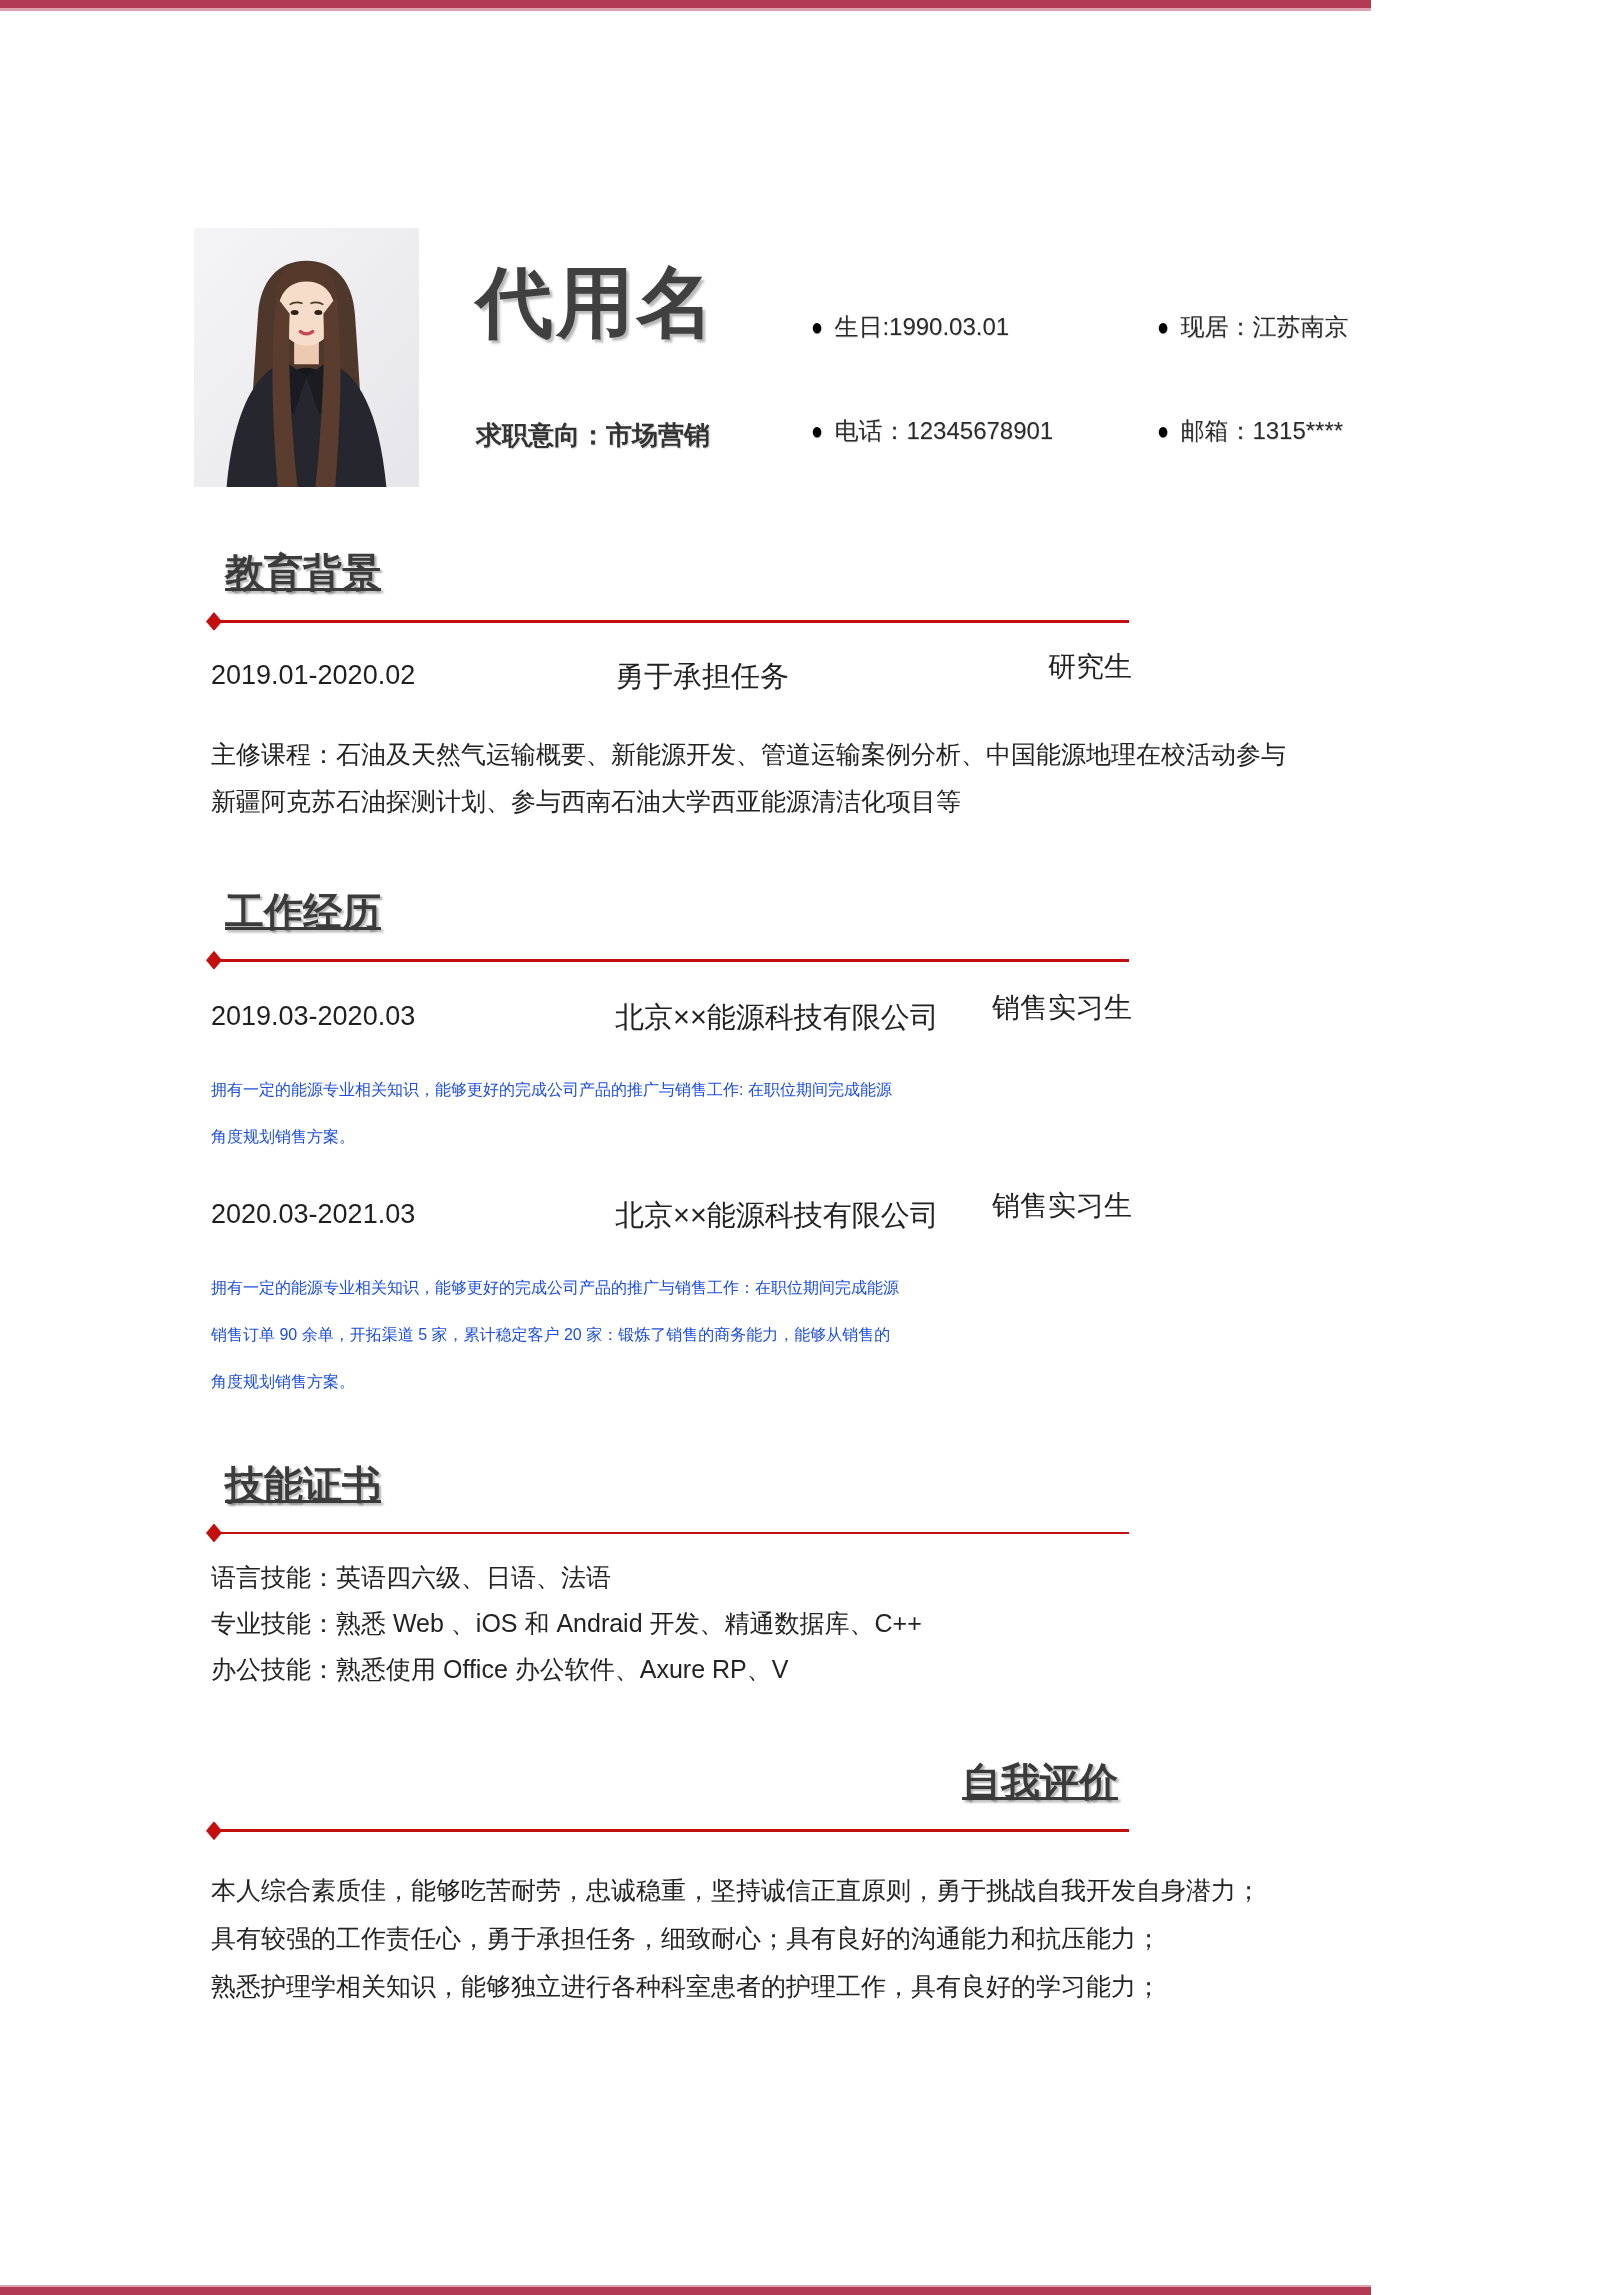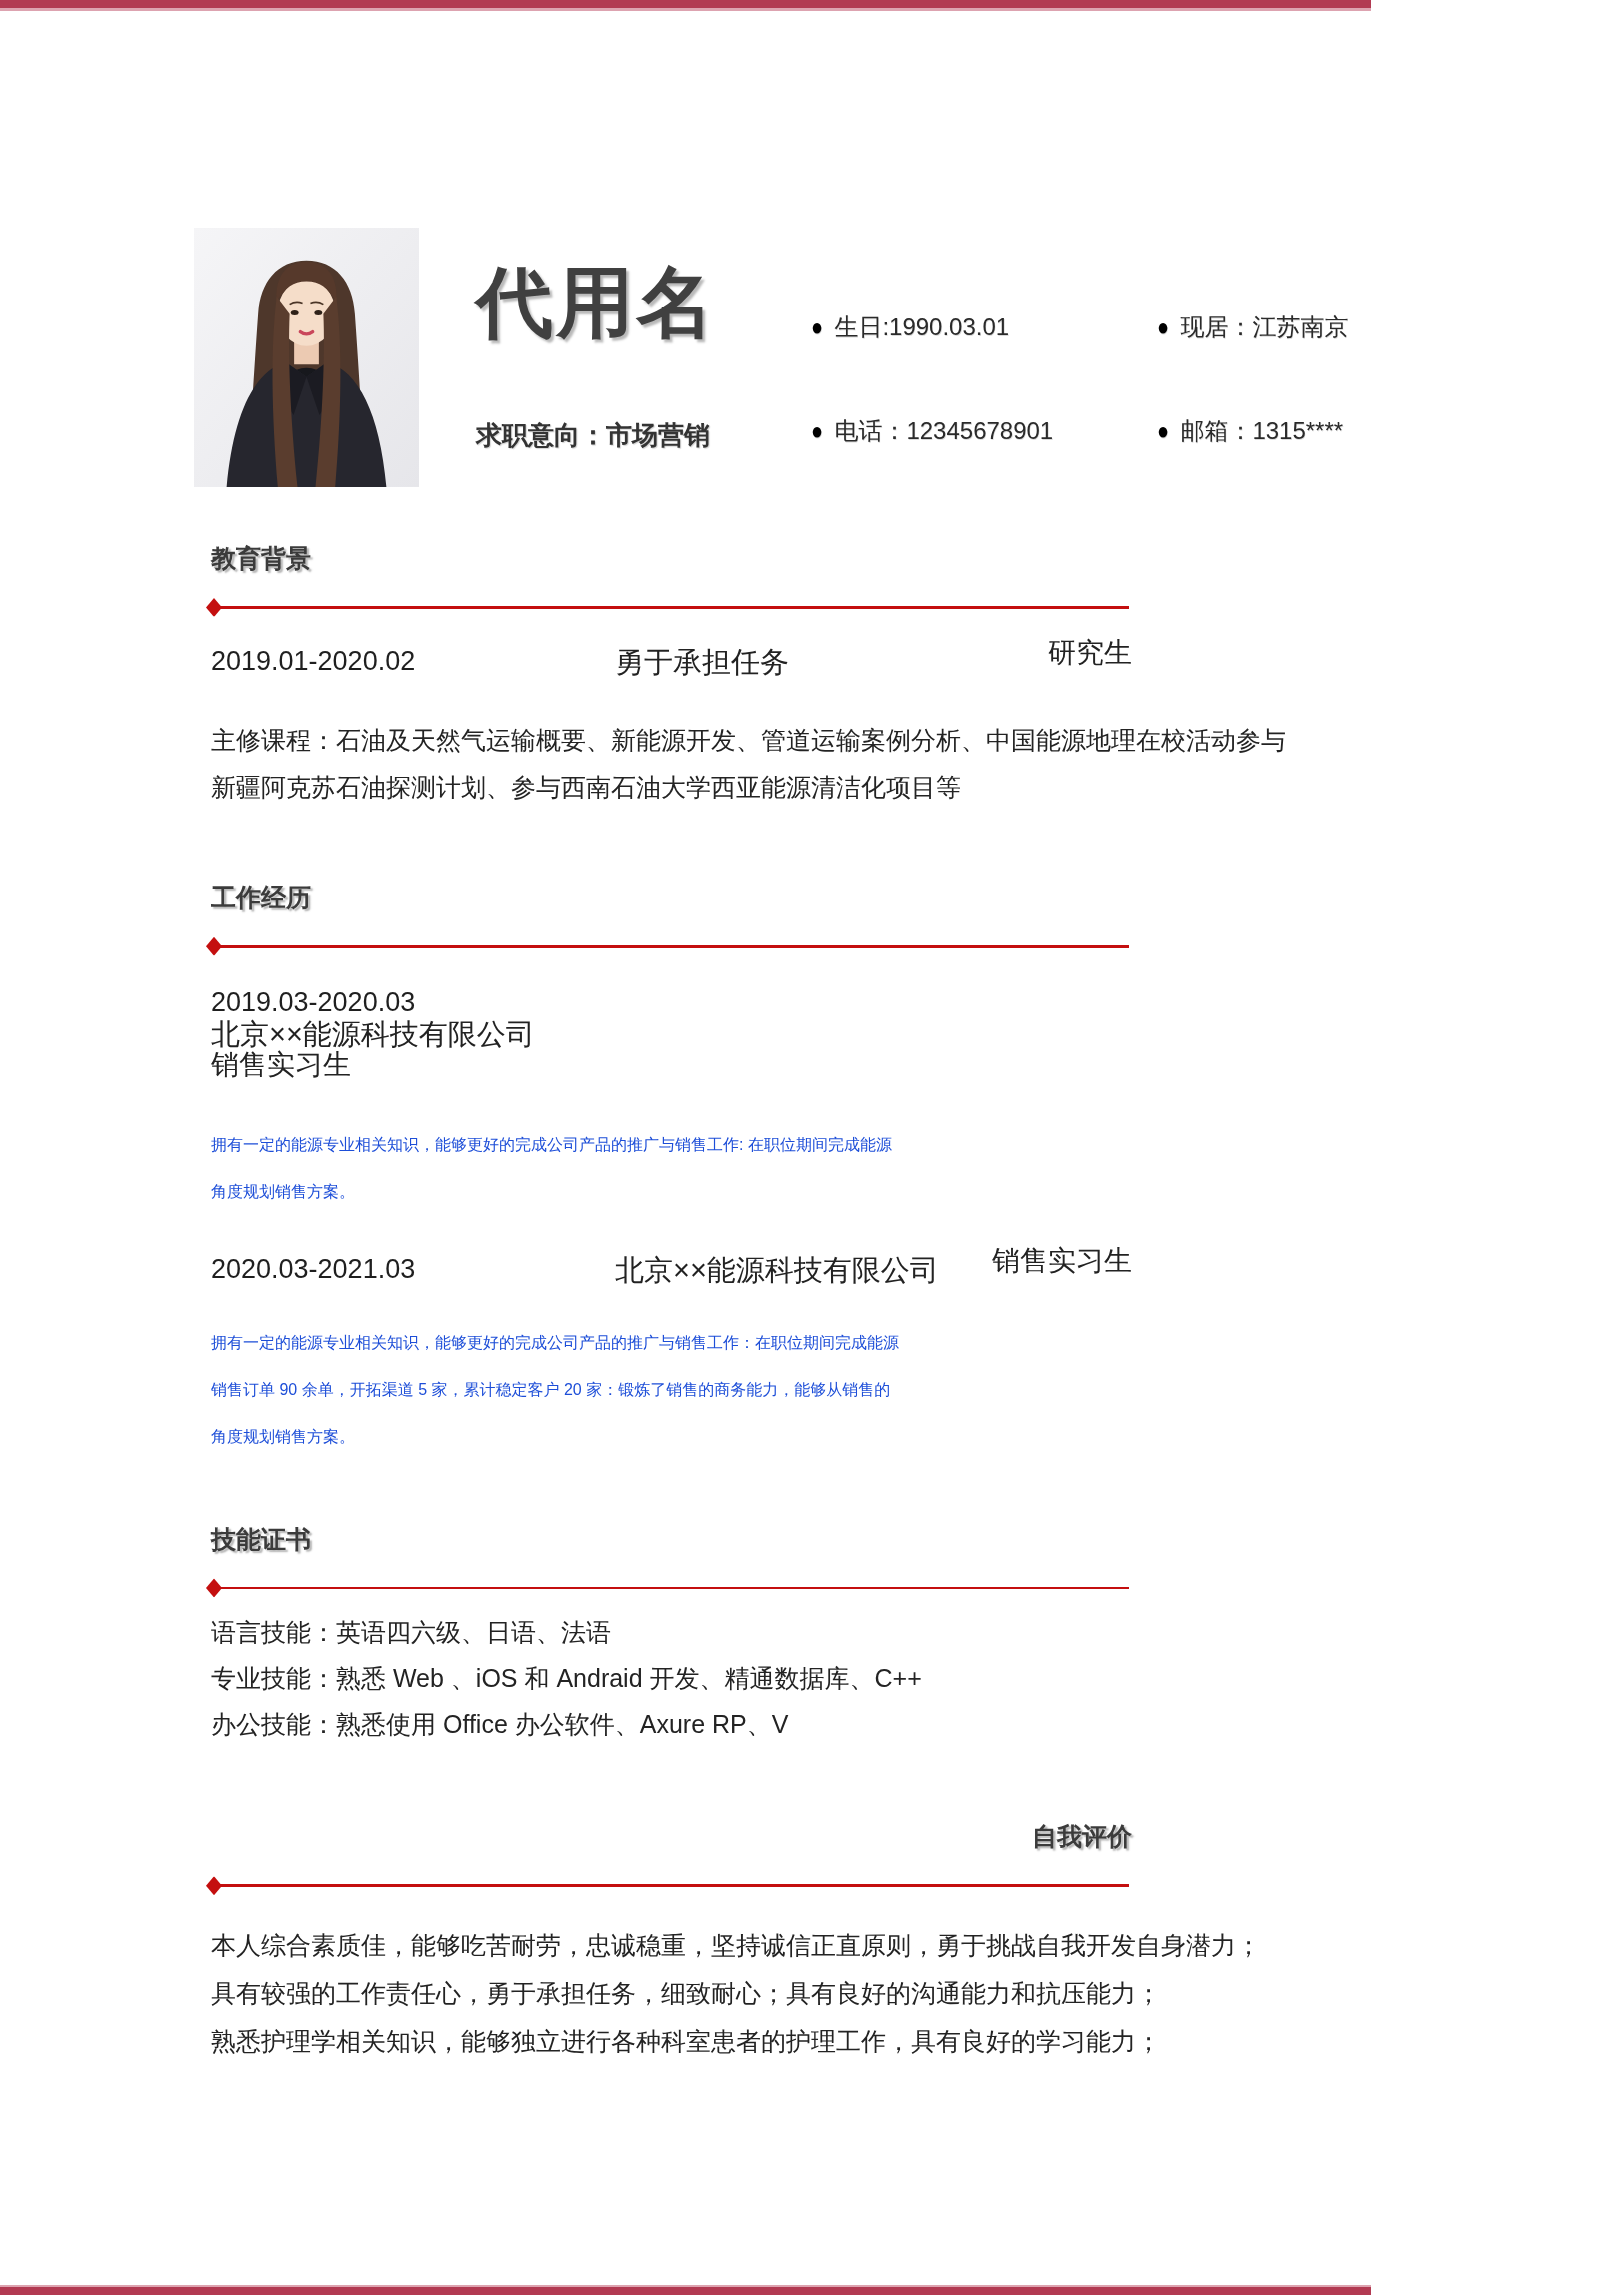--- a/index.html
+++ b/index.html
@@ -45,41 +45,41 @@
     transform:scaleY(1.2);
   }
   .c-birthday{left:811px;top:311px;}
   .c-location{left:1157px;top:311px;}
   .c-phone{left:811px;top:415px;}
   .c-email{left:1157px;top:415px;}
 
   
   .content{padding:535px 239px 0 211px;}
   .section-title{
-    margin:0;font-size:25px;line-height:47px;font-weight:bold;color:#3b3b3b;
-    text-shadow:2.3px 2.3px 1.7px rgba(90,90,90,0.45);white-space:nowrap;
+    margin:14px;font-size:39px;line-height:47px;font-weight:bold;color:#3b3b3b;
+    text-shadow:2.3px 2.3px 1.7px rgba(90,90,90,0.45);white-space:nowrap;text-decoration:underline;
   }
   .divider{position:relative;height:2.8px;background:#c40f0f;margin-top:24px;margin-right:3.4px;}
   .diamond{
     position:absolute;left:-5px;top:50%;
     width:16px;height:19px;background:#c40f0f;
     transform:translateY(-50%);
     clip-path:polygon(50% 0,100% 50%,50% 100%,0 50%);
   }
   .mt-s1-row{margin-top:37px;}
   .row{display:flex;align-items:flex-start;}
   .cell-date{width:404px;font-size:27px;color:#1f1f1f;white-space:nowrap;}
   .cell-org{flex:1;font-size:29px;color:#222222;white-space:nowrap;transform:translateY(-3.4px);}
   .cell-role{font-size:28px;color:#222222;white-space:nowrap;transform:translateY(-12.4px);}
   .para{margin-top:31px;}
   .para .line{font-size:25px;line-height:47px;color:#232323;white-space:nowrap;}
   .job-para{margin-top:25px;}
   .job-para .line{font-size:16px;line-height:47px;color:#1d4ed8;white-space:nowrap;}
   .mt-work-title{margin-top:63px;}
-  .mt-job1-row{margin-top:39px;flex-direction:column;}
+  .mt-job1-row{margin-top:39px;}
   .mt-job2-row{margin-top:39px;}
   .mt-skills-title{margin-top:56px;}
   .skills-list{margin-top:20px;}
   .skills-list .line{font-size:25px;line-height:46px;color:#232323;white-space:nowrap;}
   .mt-eval-title{margin-top:66px;text-align:right;}
   .eval-list{margin-top:34px;}
   .eval-list .line{font-size:25px;line-height:48px;color:#232323;white-space:nowrap;}
 </style>
 </head>
 <body>

